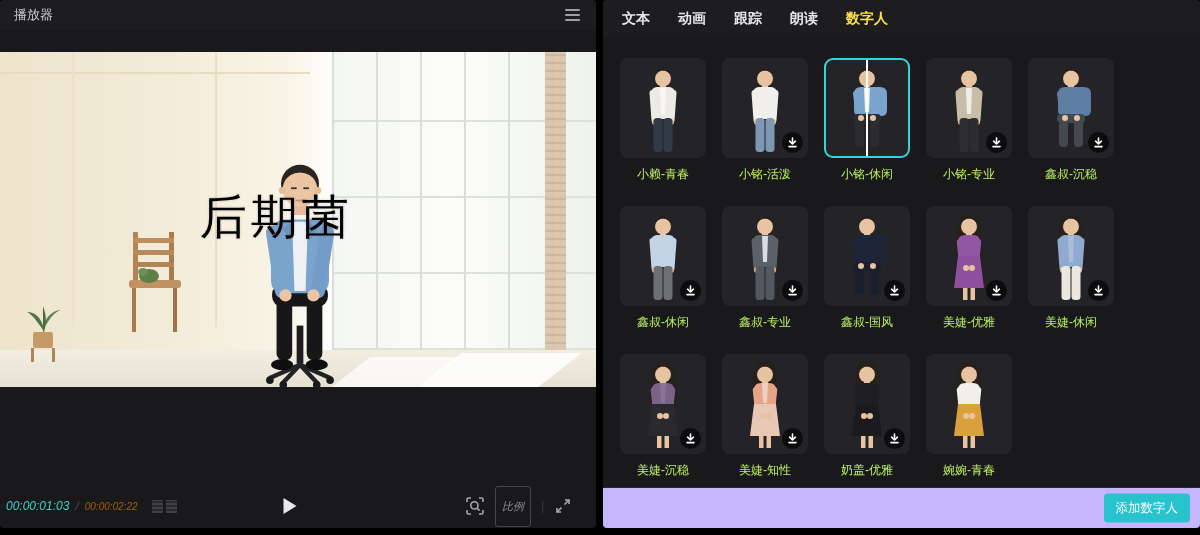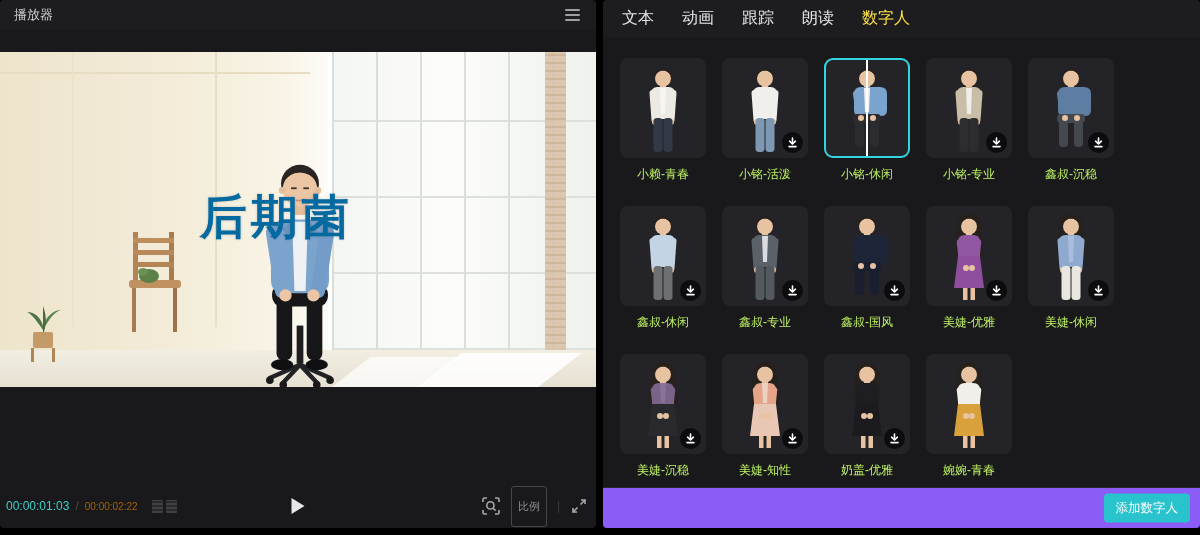--- a/index.html
+++ b/index.html
@@ -25,54 +25,54 @@
     background:
       repeating-linear-gradient(90deg,#d9ded8 0 2px,rgba(0,0,0,0) 2px 44px),
       repeating-linear-gradient(0deg,#dde1db 0 2px,rgba(0,0,0,0) 2px 76px),
       linear-gradient(90deg,#f4f6f3,#fcfdfb 45%,#eef1ec);
     border-left:4px solid #fff;}
   .v-brick{position:absolute;right:5%;top:0;bottom:11%;width:3.6%;opacity:.85;
     background:repeating-linear-gradient(0deg,#d8bfa4 0 6px,#c9ac8d 6px 8px);}
   .v-floor{position:absolute;left:0;right:0;bottom:0;height:11%;background:linear-gradient(#f2eee2,#e5e0d2);}
   .v-light1{position:absolute;bottom:0;right:6%;width:120px;height:34px;background:rgba(255,255,255,.85);transform:skewX(-52deg);}
   .v-light2{position:absolute;bottom:0;right:26%;width:90px;height:30px;background:rgba(255,255,255,.7);transform:skewX(-52deg);}
-  .v-title{position:absolute;left:33.5%;top:40%;font-size:47px;font-weight:bold;color:#0369a1;letter-spacing:4px;
+  .v-title{position:absolute;left:33.5%;top:40%;font-size:47px;font-weight:normal;color:#000000;letter-spacing:4px;
     text-shadow:0 0 3px rgba(0,0,0,.18);z-index:6;}
   .scene-svg{position:absolute;z-index:3;}
 
   
-  .controls{position:absolute;left:0;right:0;bottom:4px;height:36px;}
+  .controls{position:absolute;left:0;right:16px;bottom:4px;height:36px;font-style:italic;}
   .tc-group{position:absolute;left:6px;top:0;height:36px;display:flex;align-items:center;gap:6px;}
   .tc-cur{font-size:12px;color:#3ed0ca;}
   .tc-sep{font-size:12px;color:#4c4c50;}
   .tc-total{font-size:10px;color:#a16207;}
   .frames-icon{display:flex;gap:3px;margin-left:8px;cursor:pointer;}
   .frames-icon i{display:block;width:11px;height:13px;border-radius:1px;
     background:repeating-linear-gradient(0deg,#414145 0 2px,#2a2a2e 2px 4px);}
   .play-btn{position:absolute;left:50%;top:50%;transform:translate(-50%,-50%);cursor:pointer;
     width:0;height:0;border-left:13px solid #e8e8ea;border-top:8px solid transparent;border-bottom:8px solid transparent;}
   .right-ctrls{position:absolute;right:8px;top:0;height:36px;display:flex;align-items:center;gap:10px;}
   .icon-btn{cursor:pointer;display:flex;align-items:center;justify-content:center;}
   .ratio-chip{font-size:11px;color:#8e8e92;border:1px solid #47474b;border-radius:3px;padding:12px 6px;cursor:pointer;}
   .ctrl-divider{color:#3a3a3e;font-size:12px;}
 
   
   .tabs{height:37px;display:flex;align-items:center;gap:28px;padding:0 0 0 19px;background:#1d1d1f;}
-  .tab{background:none;border:none;font-size:16px;font-weight:normal;color:#e6e6e9;cursor:pointer;padding:0;font-family:inherit;}
+  .tab{background:none;border:none;font-size:14px;font-weight:bold;color:#e6e6e9;cursor:pointer;padding:0;font-family:inherit;}
   .tab.active{color:#fde047;}
   .grid-wrap{position:absolute;top:37px;left:0;right:0;bottom:40px;overflow:hidden;background:#19191b;}
   .grid{display:grid;grid-template-columns:repeat(5,86px);column-gap:16px;row-gap:23px;padding:21px 0 0 17px;}
   .card{width:86px;cursor:pointer;}
   .thumb{position:relative;width:86px;height:100px;background:#242428;border-radius:8px;overflow:hidden;}
   .card.selected .thumb{box-shadow:0 0 0 2px #30d5de inset;border-radius:9px;}
   .scrub-line{position:absolute;top:2px;bottom:2px;left:50%;width:2px;margin-left:-1px;background:#fff;z-index:3;}
   .dl-badge{position:absolute;right:5px;bottom:5px;width:21px;height:21px;border-radius:50%;
     background:rgba(6,6,8,.8);display:flex;align-items:center;justify-content:center;z-index:3;}
   .card-label{margin-top:8px;font-size:12px;color:#bef264;text-align:center;white-space:nowrap;}
-  .lib-footer{position:absolute;left:0;right:0;bottom:0;height:40px;border-top:1px solid #2a2a2e;background:#8b5cf6;}
+  .lib-footer{position:absolute;left:0;right:0;bottom:0;height:40px;border-top:1px solid #2a2a2e;background:#c4b5fd;}
   .add-btn{position:absolute;right:10px;top:50%;transform:translateY(-50%);
     background:#28c3cd;color:#fff;border:none;border-radius:4px;font-size:12.5px;
     padding:6px 12px;cursor:pointer;font-family:inherit;}
 </style>
 </head>
 <body>
 
 <div class="app">
 
   <section class="panel player-panel">

